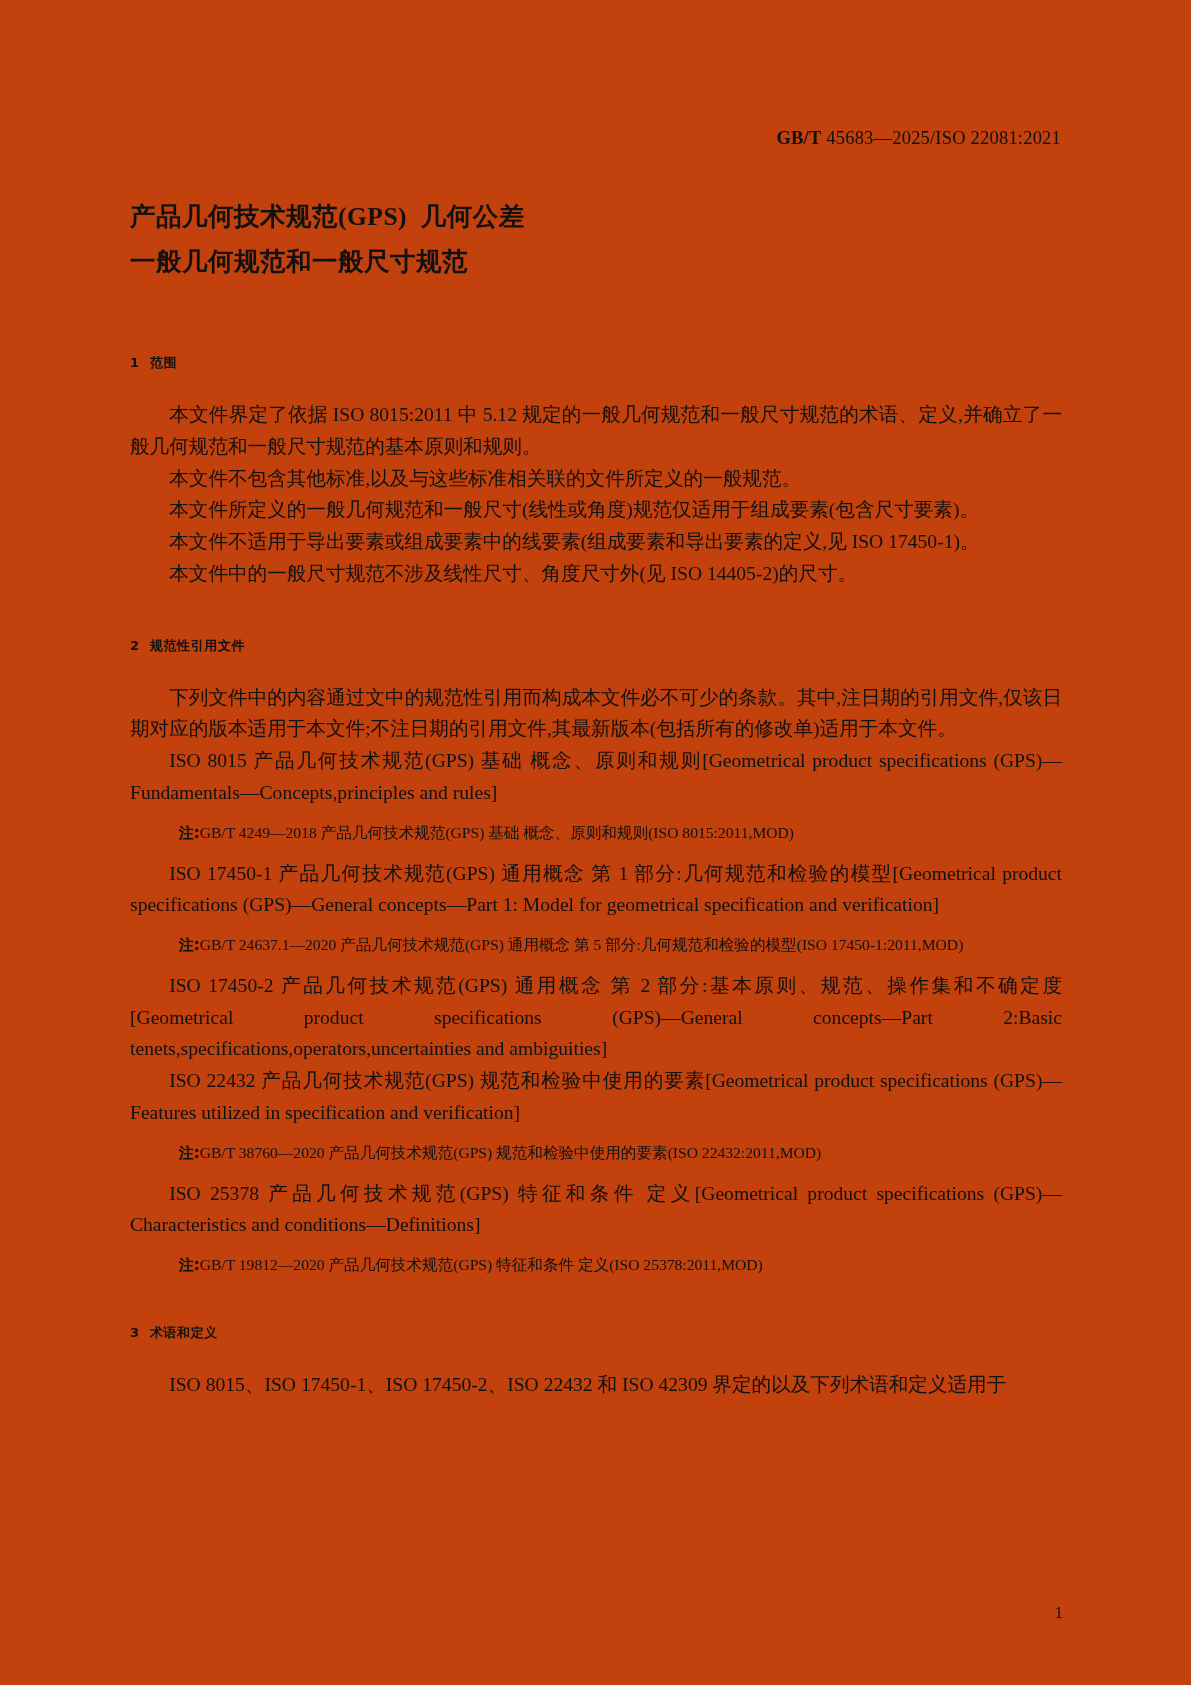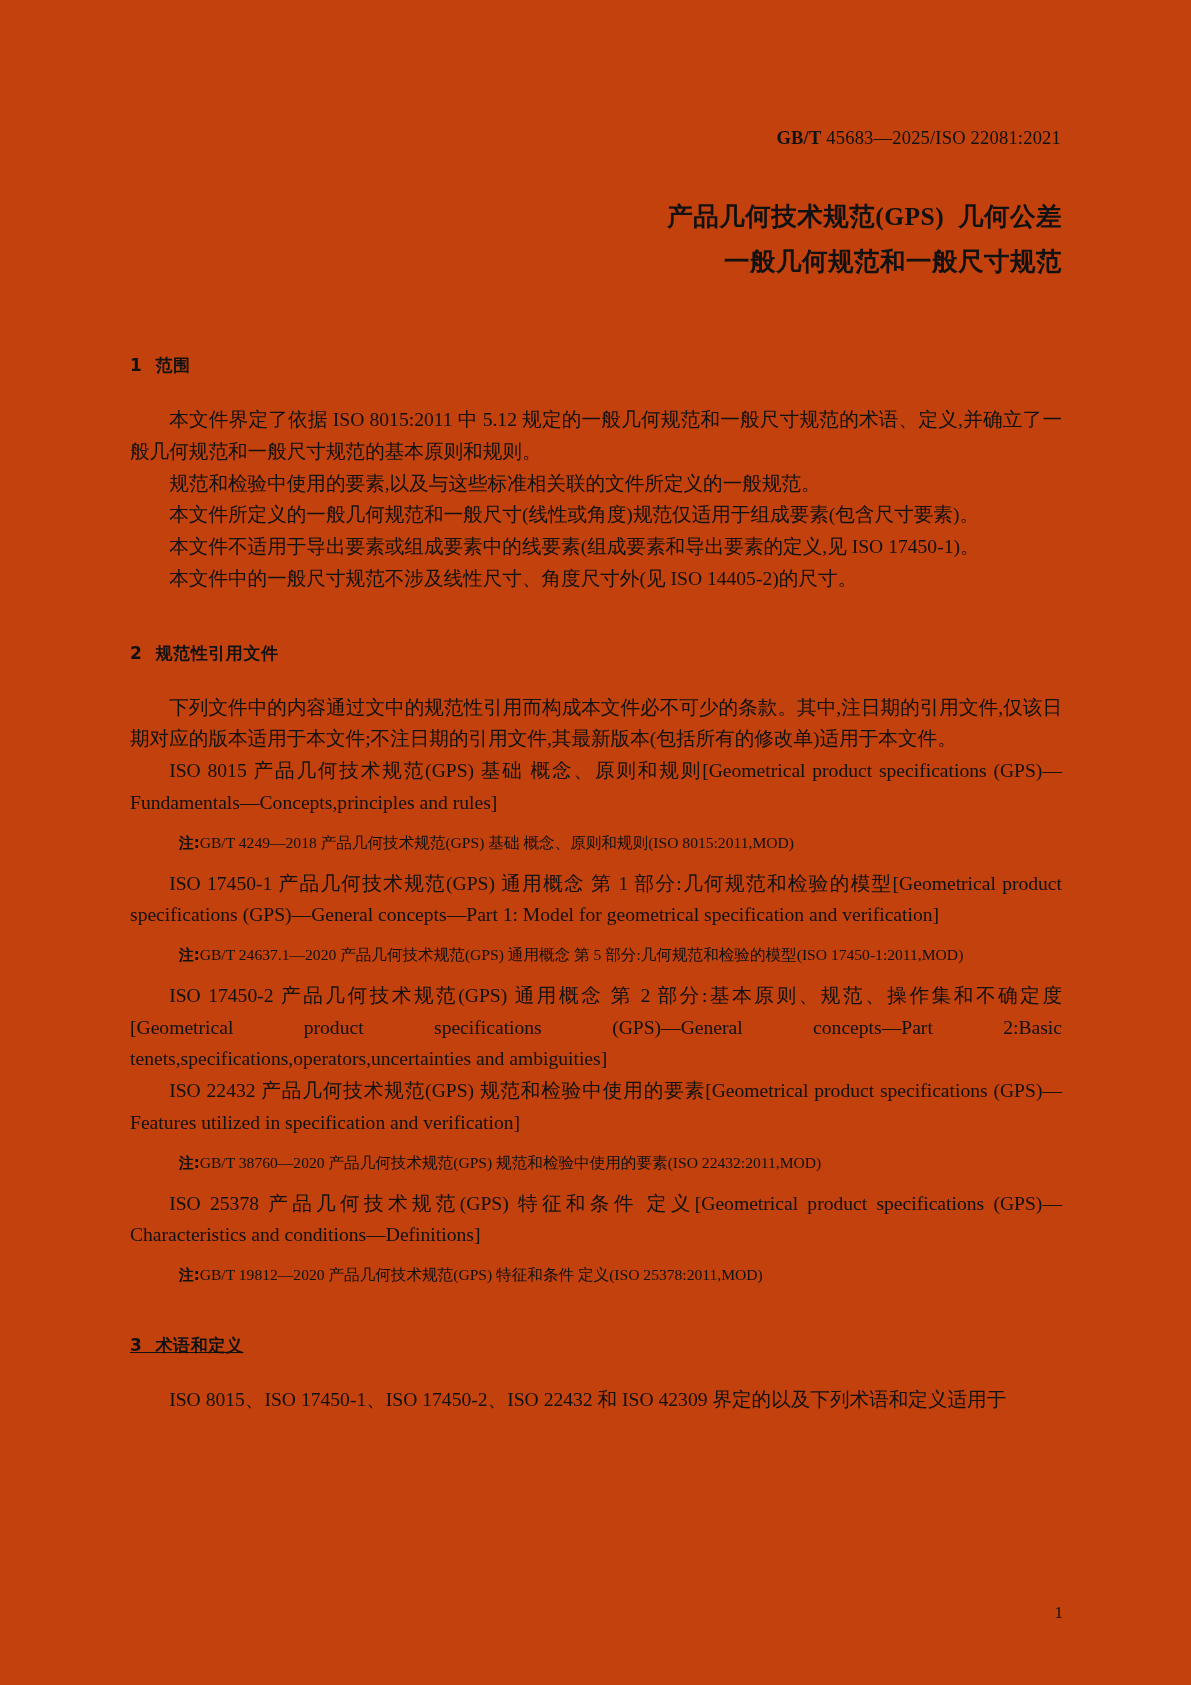--- a/index.html
+++ b/index.html
@@ -33,43 +33,43 @@
     font-weight: bold;
   }
   
   .content {
     position: absolute;
     left: 130px;
     top: 195px;
     width: 932px;
   }
   .doc-title {
-    text-align: right;
+    text-align: left;
     font-size: 25.5px;
     font-weight: bold;
     line-height: 1.75;
     letter-spacing: 0.5px;
     margin: 0;
     padding: 0 0 0 0;
   }
   .doc-title .line {
     display: block;
     white-space: pre;
   }
   .section-heading {
     font-family: "DejaVu Sans", "Liberation Sans", sans-serif;
-    font-size: 17px;
+    font-size: 13px;
     font-weight: bold;
     letter-spacing: 0.6px;
     margin: 0;
     white-space: pre;
   }
   .sec1-heading { margin-top: 70px; }
   .sec2-heading { margin-top: 47px; }
-  .sec3-heading { margin-top: 46px; text-decoration: underline; }
+  .sec3-heading { margin-top: 46px; }
 
   .para {
     font-size: 19.6px;
     line-height: 1.62;
     text-align: justify;
     text-justify: inter-character;
     margin: 0;
     text-indent: 2em;
     letter-spacing: 0px;
   }
@@ -115,21 +115,21 @@
 
   <div class="content">
 
     <h1 class="doc-title">
       <span class="line">产品几何技术规范(GPS)  几何公差</span>
       <span class="line">一般几何规范和一般尺寸规范</span>
     </h1>
 
     <div class="section-heading sec1-heading">1  范围</div>
     <p class="para first">本文件界定了依据 ISO 8015:2011 中 5.12 规定的一般几何规范和一般尺寸规范的术语、定义,并确立了一般几何规范和一般尺寸规范的基本原则和规则。</p>
-    <p class="para">规范和检验中使用的要素,以及与这些标准相关联的文件所定义的一般规范。</p>
+    <p class="para">本文件不包含其他标准,以及与这些标准相关联的文件所定义的一般规范。</p>
     <p class="para">本文件所定义的一般几何规范和一般尺寸(线性或角度)规范仅适用于组成要素(包含尺寸要素)。</p>
     <p class="para">本文件不适用于导出要素或组成要素中的线要素(组成要素和导出要素的定义,见 ISO 17450-1)。</p>
     <p class="para">本文件中的一般尺寸规范不涉及线性尺寸、角度尺寸外(见 ISO 14405-2)的尺寸。</p>
 
     <div class="section-heading sec2-heading">2  规范性引用文件</div>
     <p class="para first">下列文件中的内容通过文中的规范性引用而构成本文件必不可少的条款。其中,注日期的引用文件,仅该日期对应的版本适用于本文件;不注日期的引用文件,其最新版本(包括所有的修改单)适用于本文件。</p>
 
     <p class="refentry">ISO 8015  产品几何技术规范(GPS)  基础  概念、原则和规则[Geometrical product specifications (GPS)—Fundamentals—Concepts,principles and rules]</p>
     <p class="note"><span class="note-label">注:</span><span>GB/T 4249—2018  产品几何技术规范(GPS)  基础  概念、原则和规则(ISO 8015:2011,MOD)</span></p>
 

